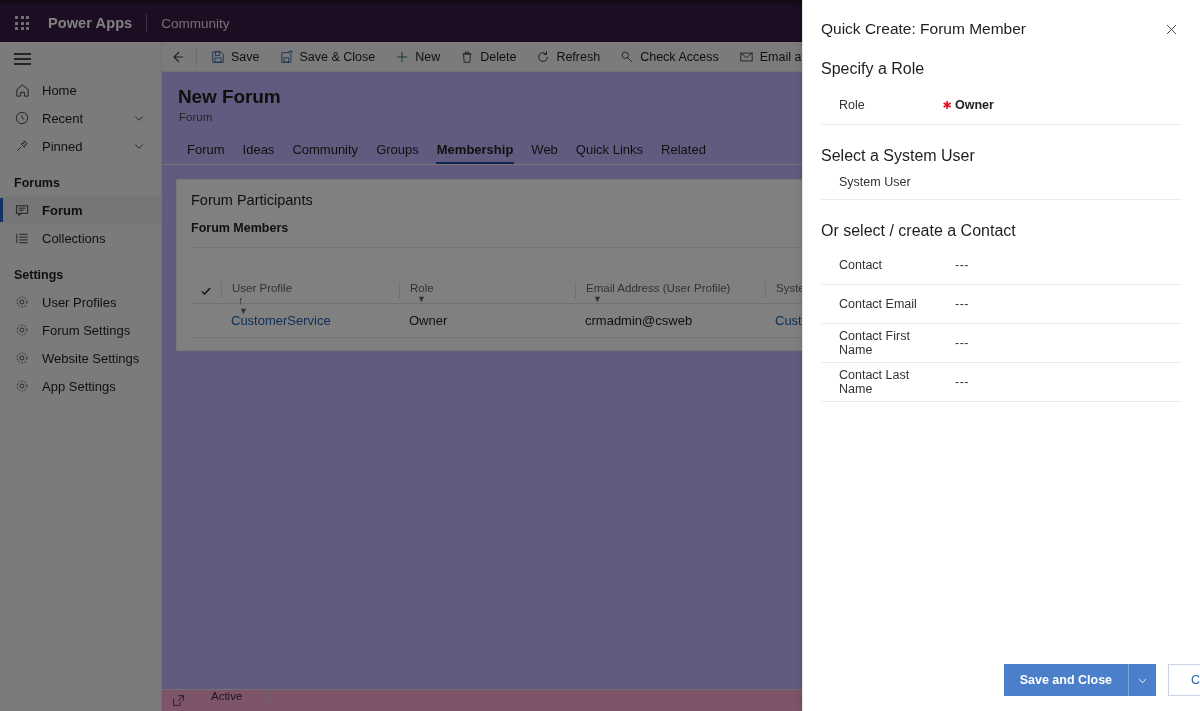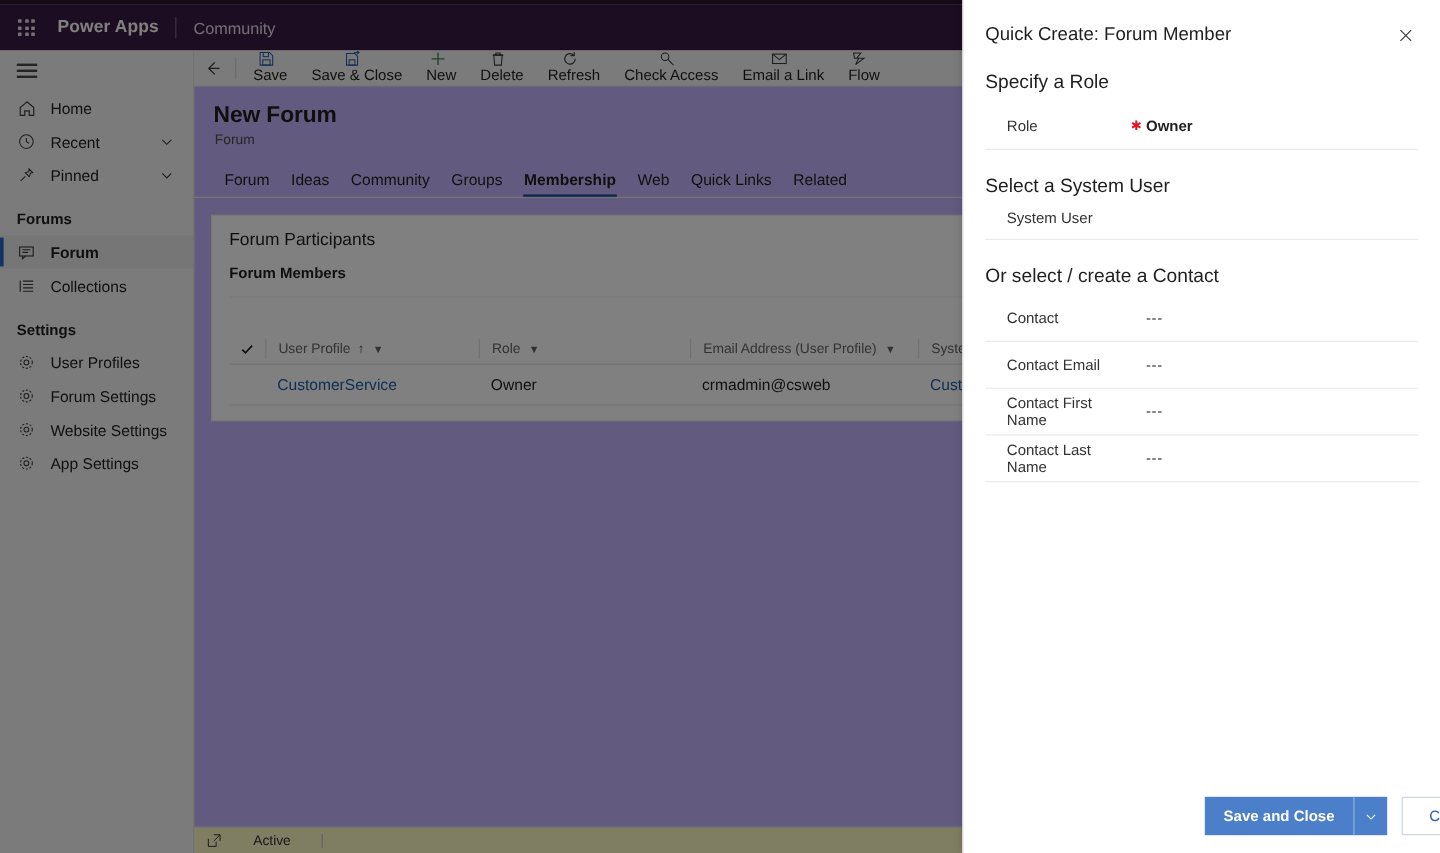--- a/index.html
+++ b/index.html
@@ -64,21 +64,21 @@
   
   .cmdbar {
     position: absolute; top: 42px; left: 162px; width: 1038px; height: 30px;
     background: #f5f5f5; border-bottom: 1px solid #e6e6e6;
     display: flex; align-items: center; overflow: hidden;
   }
   .cmd-back { width: 32px; height: 30px; display: flex; align-items: center; justify-content: center; cursor: pointer; }
   .cmd-div { width: 1px; height: 18px; background: #d6d6d6; margin: 0 4px 0 2px; }
   .cmd-btn {
     display: flex; align-items: center; height: 30px; padding: 0 10px;
-    font-size: 12.5px; color: #201f1e; white-space: nowrap; cursor: pointer; flex-direction: column;
+    font-size: 12.5px; color: #201f1e; white-space: nowrap; cursor: pointer;
   }
   .cmd-btn .ci { margin-right: 6px; display: flex; align-items: center; }
 
   
   .formarea { position: absolute; top: 72px; left: 162px; width: 1038px; height: 617px; background: #c4b5fd; }
   .rec-title { font-size: 19px; color: #201f1e; padding: 14px 0 0 16px; font-weight: 600; letter-spacing: -.1px;}
   .rec-sub { font-size: 11.5px; color: #4a4a4a; padding: 3px 0 0 17px; }
   .tabstrip {
     display: flex; align-items: flex-end; height: 30px; margin-top: 12px; padding-left: 16px;
     border-bottom: 1px solid #eaeaea;
@@ -99,34 +99,34 @@
   .card-h1 { font-size: 14.5px; color: #201f1e; padding: 12px 0 0 14px; }
   .card-h2 { font-size: 12.5px; color: #201f1e; font-weight: bold; padding: 13px 0 0 14px; }
   .card-rule { height: 1px; background: #eeeeee; margin: 12px 14px 0 14px; }
 
   .grid { margin: 30px 14px 0 14px; }
   .grid-head {
     display: flex; align-items: center; height: 26px;
     border-bottom: 1px solid #e1e1e1; font-size: 11.5px; color: #666;
   }
   .gh-check { width: 30px; display: flex; align-items: center; justify-content: center; color: #201f1e; font-size: 12px; }
-  .gh-cell { display: flex; align-items: center; padding-left: 10px; border-left: 1px solid #e4e4e4; height: 17px; }
+  .gh-cell { display: flex; padding-left: 10px; border-left: 1px solid #e4e4e4; height: 17px; flex-direction: column; }
   .gh-sort { margin-left: 6px; font-size: 11px; color: #444; }
   .gh-chev { margin-left: 7px; font-size: 9px; color: #666; }
   .grid-row { display: flex; align-items: center; height: 34px; border-bottom: 1px solid #ededed; font-size: 13px; color: #201f1e; }
   .gr-check { width: 30px; }
   .gr-cell { padding-left: 10px; }
   .gr-link { color: #1f5fa8; cursor: pointer; }
   .col-a { width: 178px; } .col-b { width: 176px; } .col-c { width: 190px; } .col-d { width: 180px; }
 
   
   .statusbar {
     position: absolute; left: 162px; top: 689px; width: 1038px; height: 22px;
-    background: #fef9c3; border-top: 1px solid #e3e3e3;
-    display: flex; align-items: center; font-size: 11.5px; color: #333;
+    background: #f9a8d4; border-top: 1px solid #e3e3e3;
+    display: flex; font-size: 11.5px; color: #333;
   }
   .sb-ico { margin-left: 10px; margin-right: 26px; display: flex; align-items: center; }
   .sb-divider { width: 1px; height: 12px; background: #c8c8c8; margin-left: 26px; }
 
   
   .qc-panel {
     position: absolute; top: 0; left: 802px; width: 398px; height: 711px;
     background: #ffffff; z-index: 60;
     border-left: 1px solid #e3e3e3;
     box-shadow: -2px 0 6px rgba(0,0,0,0.10);

